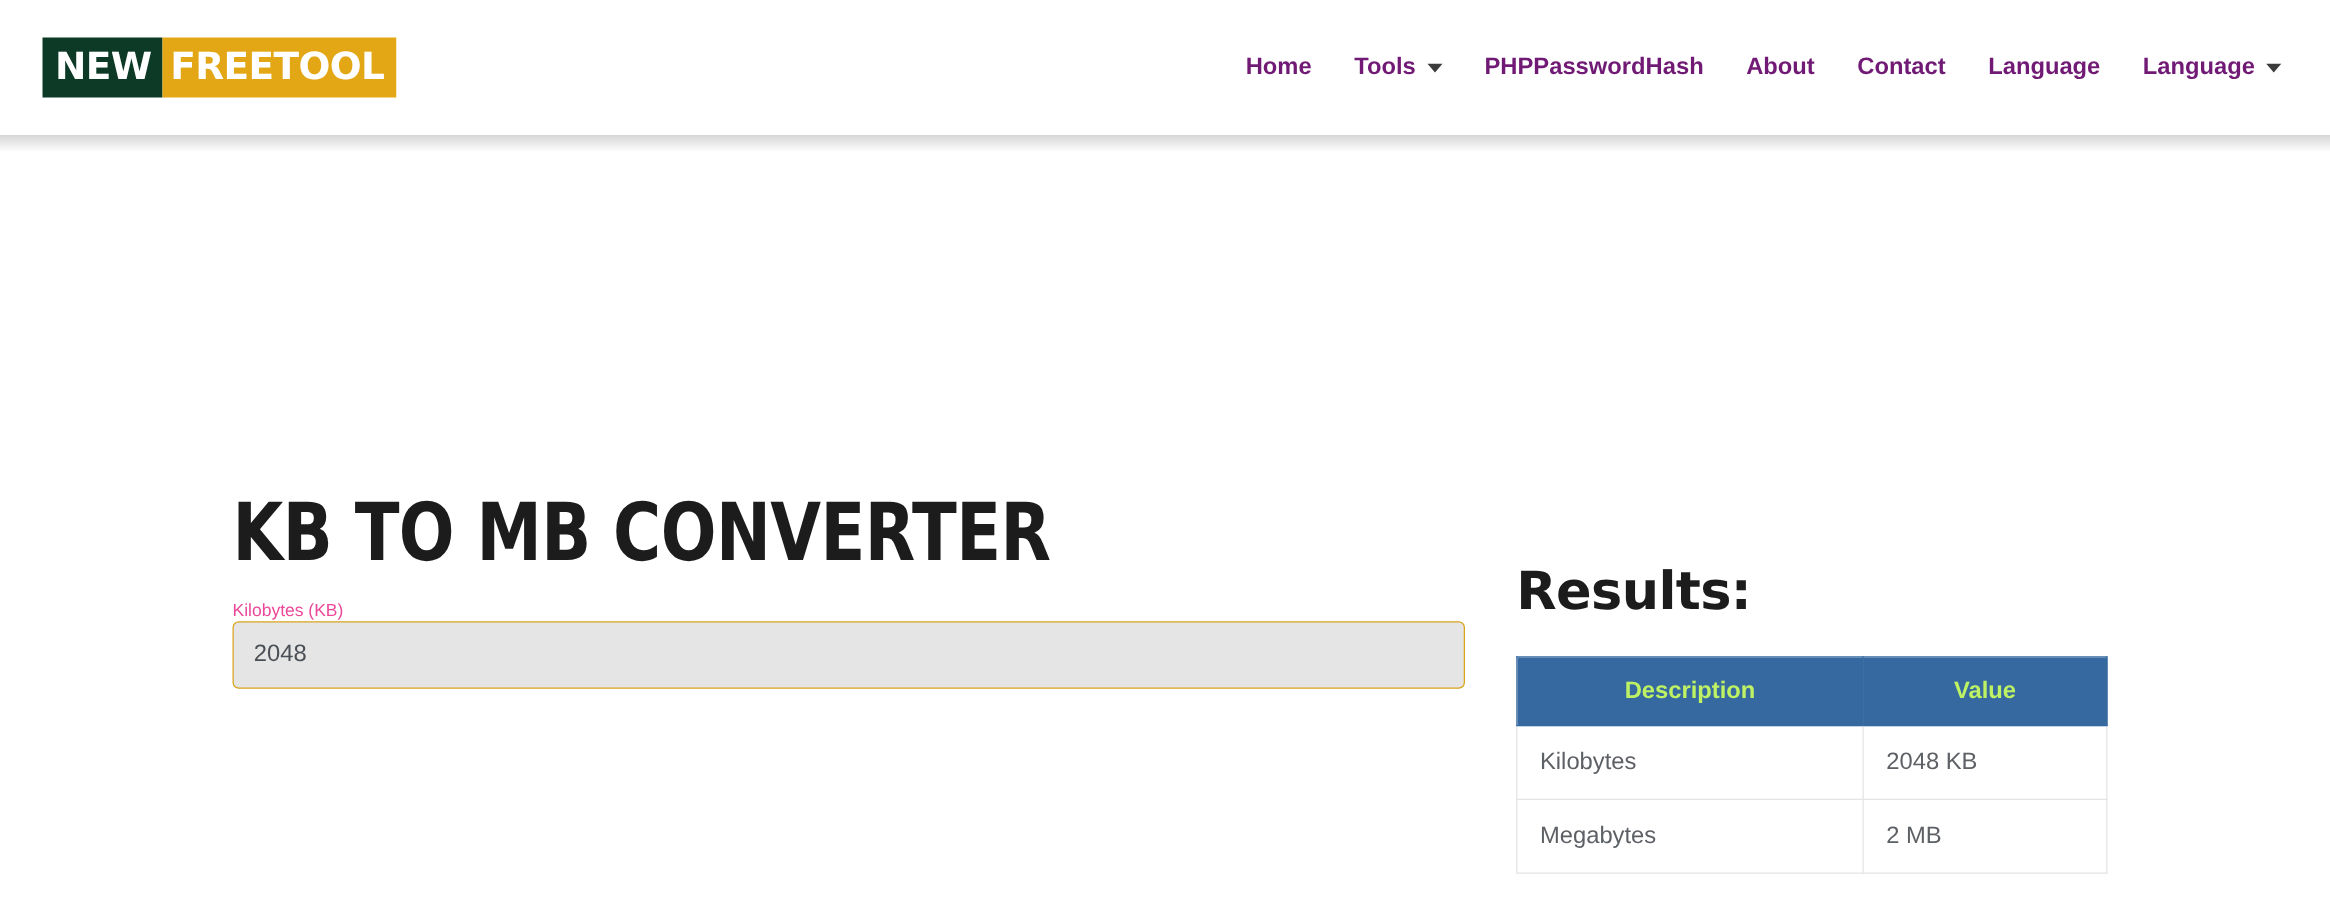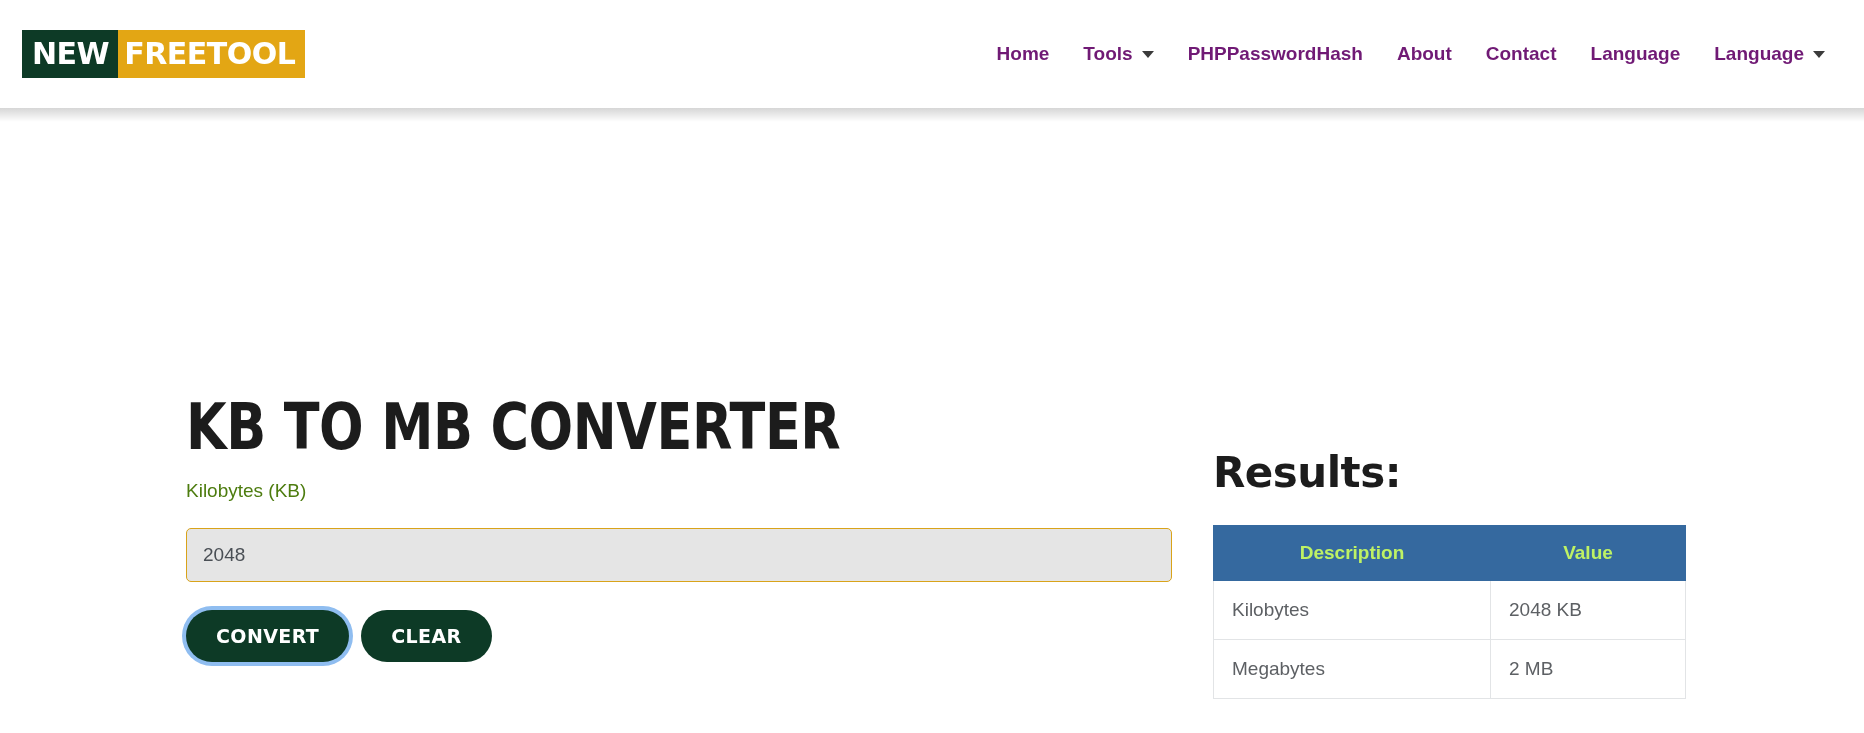--- a/index.html
+++ b/index.html
@@ -34,20 +34,21 @@
     display: flex;
     align-items: stretch;
     height: 48px;
     line-height: 48px;
     font-family: "DejaVu Sans", sans-serif;
     font-weight: bold;
     font-size: 30px;
     letter-spacing: -0.5px;
     color: #ffffff;
     flex: 0 0 auto;
+    margin-left: 12px;
   }
   .brand-new {
     background: #0d3a26;
     padding: 0 9px 0 10px;
   }
   .brand-free {
     background: #e3a614;
     padding: 0 10px 0 6px;
   }
 
@@ -97,23 +98,23 @@
     line-height: 1.05;
   }
 
   .form-col {
     position: absolute;
     left: 186px;
     top: 372px;
     width: 986px;
   }
   .field-label {
-    font-size: 19px;
-    color: #4d7c0f;
-    margin-bottom: 26px;
+    font-size: 14px;
+    color: #ec4899;
+    margin-bottom: 1px;
   }
   .text-input {
     display: block;
     width: 986px;
     height: 54px;
     border: 1px solid #d9a31a;
     border-radius: 5px;
     padding: 0 16px;
     font-size: 19px;
     color: #4a4f55;
@@ -221,24 +222,20 @@
   </nav>
 </div>
 
 <div class="main">
 
   <h1 class="page-title">KB TO MB CONVERTER</h1>
 
   <div class="form-col">
     <div class="field-label">Kilobytes (KB)</div>
     <input class="text-input" type="text" value="2048" style="">
-    <div class="btn-row">
-      <button class="btn focused">Convert</button>
-      <button class="btn">Clear</button>
-    </div>
   </div>
 
   <div class="results-col">
     <h2 class="results-title">Results:</h2>
     <table class="results">
       <colgroup>
           <col class="c1">
           <col class="c2">
         </colgroup>
       <thead>

